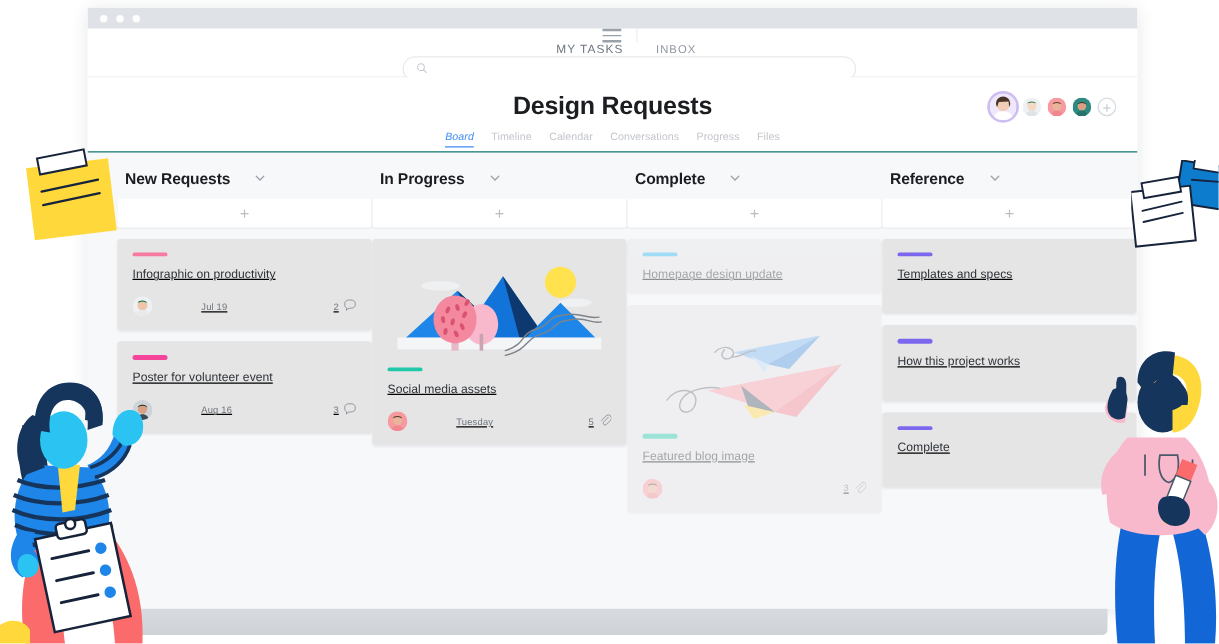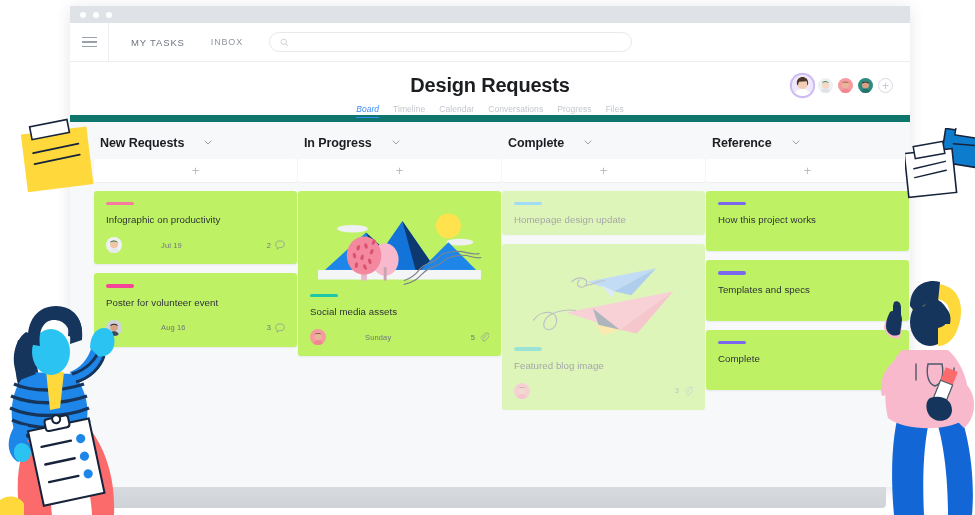--- a/index.html
+++ b/index.html
@@ -23,20 +23,21 @@
     height: 17px; background: #dfe3e8;
     display: flex; align-items: center; padding-left: 10px; gap: 7px;
   }
   .dot { width: 6px; height: 6px; border-radius: 50%; background: #ffffff; opacity: .92; }
 
   
   .topbar {
     height: 39px; background: #ffffff;
     display: flex; align-items: center;
     border-bottom: 1px solid #eceef1;
+    flex-direction: column;
   }
   .hamburger {
     width: 39px; height: 39px;
     display: flex; flex-direction: column; justify-content: center; align-items: center; gap: 3px;
     border-right: 1px solid #eceef1;
   }
   .hamburger i { display: block; width: 15px; height: 1.6px; background: #9aa1ab; }
   .topnav-links { display: flex; align-items: center; gap: 26px; padding-left: 22px; }
   .topnav-links a {
     font-size: 9px; letter-spacing: .85px; color: #9096a0;
@@ -52,21 +53,21 @@
   .searchbox svg { display: block; }
   .searchbox input {
     border: 0; outline: 0; font-size: 9px; color: #72777f;
     background: transparent; margin-left: 6px; width: 100%;
     font-family: "Liberation Sans", sans-serif;
   }
 
   
   .projhead {
     position: relative; height: 60px; background: #ffffff;
-    border-bottom: 7px solid #0f766e;
+    border-bottom: 1px solid #0f766e;
   }
   .projtitle {
     text-align: center; font-size: 20px; font-weight: 700; color: #1b1d21;
     letter-spacing: -.2px; padding-top: 12px;
   }
   .tabs {
     display: flex; justify-content: center; gap: 14px; margin-top: 7px;
   }
   .tabs span {
     font-size: 8.5px; color: #c2c6cc; padding-bottom: 3px; letter-spacing: .05px;
@@ -96,23 +97,24 @@
   .colhead { display: flex; align-items: center; gap: 20px; padding-left: 6px; }
   .colhead h3 { font-size: 12.5px; font-weight: 700; color: #1b1d21; letter-spacing: -.1px; }
   .chev { color: #9aa1ab; font-size: 8px; line-height: 1; }
   .addcard {
     margin-top: 9px; height: 23px; background: #fff; border-radius: 2px;
     display: flex; align-items: center; justify-content: center;
     color: #b9bec5; font-size: 13px; box-shadow: 0 1px 1px rgba(30,40,60,.05);
   }
   .cards { margin-top: 9px; display: flex; flex-direction: column; gap: 9px; }
   .card {
-    background: #bef264; border-radius: 3px; padding: 11px 12px 10px 12px;
+    background: #e5e5e5; border-radius: 3px; padding: 11px 12px 10px 12px;
     box-shadow: 0 1px 2px rgba(30,40,60,.07);
     position: relative;
+    text-decoration: underline;
   }
   .card.faded { opacity: .42; }
   .tag { width: 28px; height: 3.4px; border-radius: 2px; }
   .cardtitle { font-size: 9.7px; color: #2e3238; margin-top: 9px; letter-spacing: .05px; }
   .cardfoot {
     display: flex; align-items: center; margin-top: 11px; gap: 31px;
   }
   .cardfoot .av { width: 16px; height: 16px; }
   .cdate { font-size: 7.5px; color: #6f757e; margin-left: 8px; letter-spacing: .15px; }
   .meta { margin-left: auto; display: flex; align-items: center; gap: 4px; }
@@ -332,21 +334,21 @@
             <div class="cardtitle">Social media assets</div>
             <div class="cardfoot">
               <span class="av">
                 <svg viewBox="0 0 24 24" width="100%" height="100%">
                   <rect width="24" height="24" fill="#f79aa0"></rect>
                   <circle cx="12" cy="11" r="5.6" fill="#e9b49a"></circle>
                   <path d="M4.5 24c0-4.4 3.4-7 7.5-7s7.5 2.6 7.5 7z" fill="#f1868f"></path>
                   <path d="M6.4 8.6c1.2-3.7 10-3.7 11.2 0 0 0-2.8-1.7-5.6-1.7s-5.6 1.7-5.6 1.7z" fill="#4a3226"></path>
                 </svg>
               </span>
-              <span class="cdate">Sunday</span>
+              <span class="cdate">Tuesday</span>
               <span class="meta">
                 <span class="num">5</span>
                 <span>
                   <svg width="10" height="10" viewBox="0 0 12 12">
                       <path d="M9.2 3.3L4.6 8a1.8 1.8 0 0 0 2.5 2.5l4.2-4.2a3 3 0 0 0-4.3-4.3L2.5 6.6a4.2 4.2 0 0 0 0 0" fill="none" stroke="#8d939c" stroke-width=".9" stroke-linecap="round"></path>
                     </svg>
                 </span>
               </span>
             </div>
           </div>
@@ -417,25 +419,25 @@
           <span class="chev">
             <svg width="8" height="5" viewBox="0 0 8 5">
                 <path d="M1 1l3 3 3-3" fill="none" stroke="#9aa1ab" stroke-width="1" stroke-linecap="round"></path>
               </svg>
           </span>
         </div>
         <div class="addcard">+</div>
         <div class="cards">
           <div class="card" style="padding-bottom:26px">
             <div class="tag" style="background:#7b68ee"></div>
-            <div class="cardtitle">How this project works</div>
+            <div class="cardtitle">Templates and specs</div>
           </div>
           <div class="card" style="padding-bottom:26px">
             <div class="tag" style="background:#7b68ee"></div>
-            <div class="cardtitle">Templates and specs</div>
+            <div class="cardtitle">How this project works</div>
           </div>
           <div class="card" style="padding-bottom:26px">
             <div class="tag" style="background:#7b68ee"></div>
             <div class="cardtitle">Complete</div>
           </div>
         </div>
       </div>
 
     </div>
   </div>

